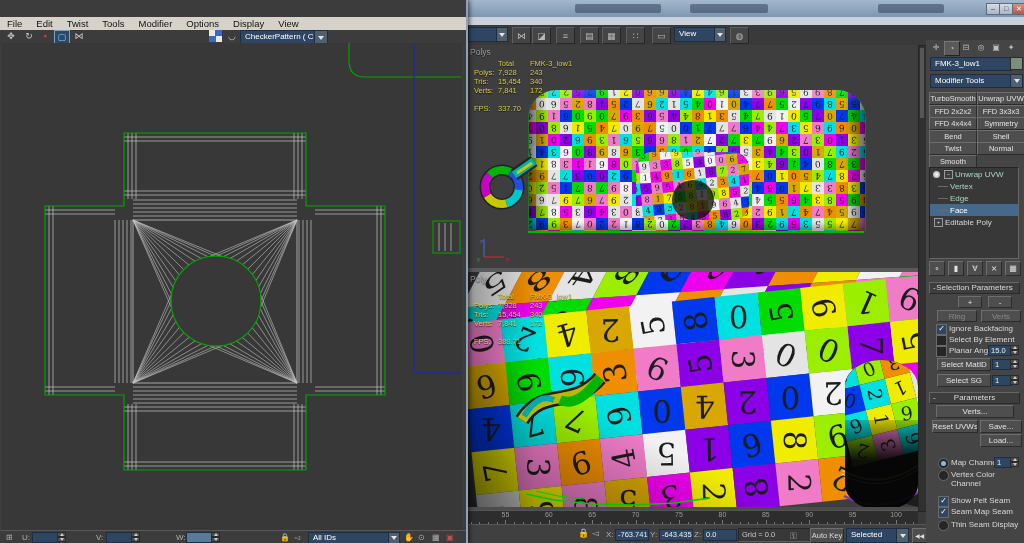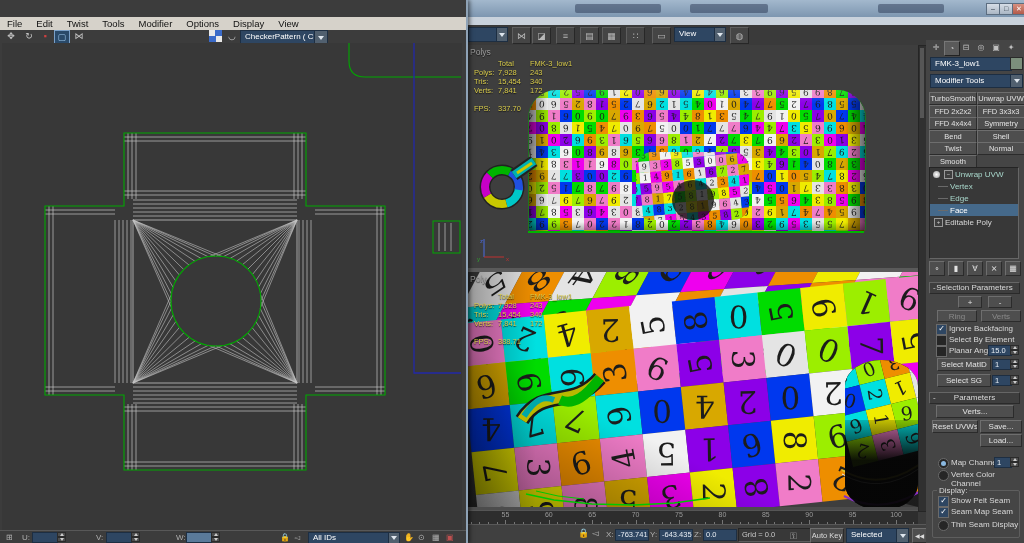--- a/index.html
+++ b/index.html
@@ -2118,23 +2118,20 @@
     <div class="abs radio sel" style="left:12px;top:418px"></div>
     <div class="abs plabel" style="left:25px;top:418px">Map Channel:</div>
     <div class="abs sb-field" style="left:68px;top:417px;width:14px;height:9px">1</div>
     <div class="abs spin" style="left:84px;top:417px">
         <div class="u"></div>
         <div class="d"></div>
       </div>
     <div class="abs radio" style="left:12px;top:430px"></div>
     <div class="abs plabel" style="left:25px;top:430px">Vertex Color Channel</div>
 
-    <div class="abs group" style="left:6px;top:450px;width:86px;height:46px">
-      <div class="group-label">Display:</div>
-    </div>
     <div class="abs cb checked" style="left:12px;top:456px">✓</div>
     <div class="abs plabel" style="left:25px;top:456px">Show Pelt Seam</div>
     <div class="abs cb checked" style="left:12px;top:467px">✓</div>
     <div class="abs plabel" style="left:25px;top:467px">Seam Map Seam</div>
     <div class="abs radio" style="left:12px;top:480px"></div>
     <div class="abs plabel" style="left:25px;top:480px">Thin Seam Display</div>
   </div>
 
   <div class="abs euvw">
     <div class="abs euvw-menu" id="euvw-menu">

